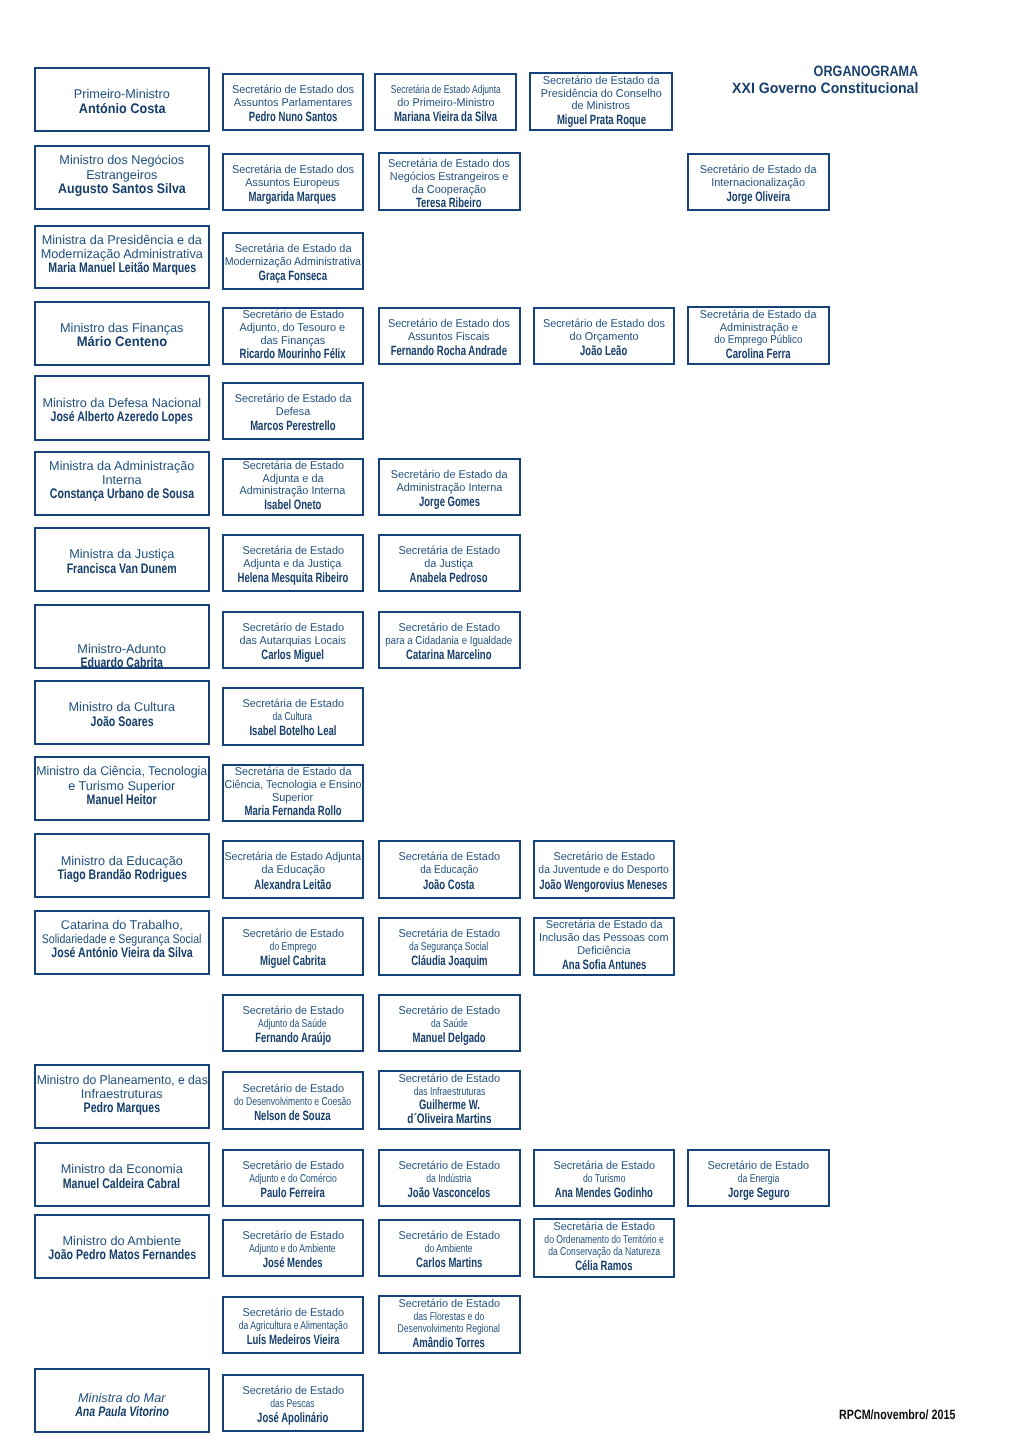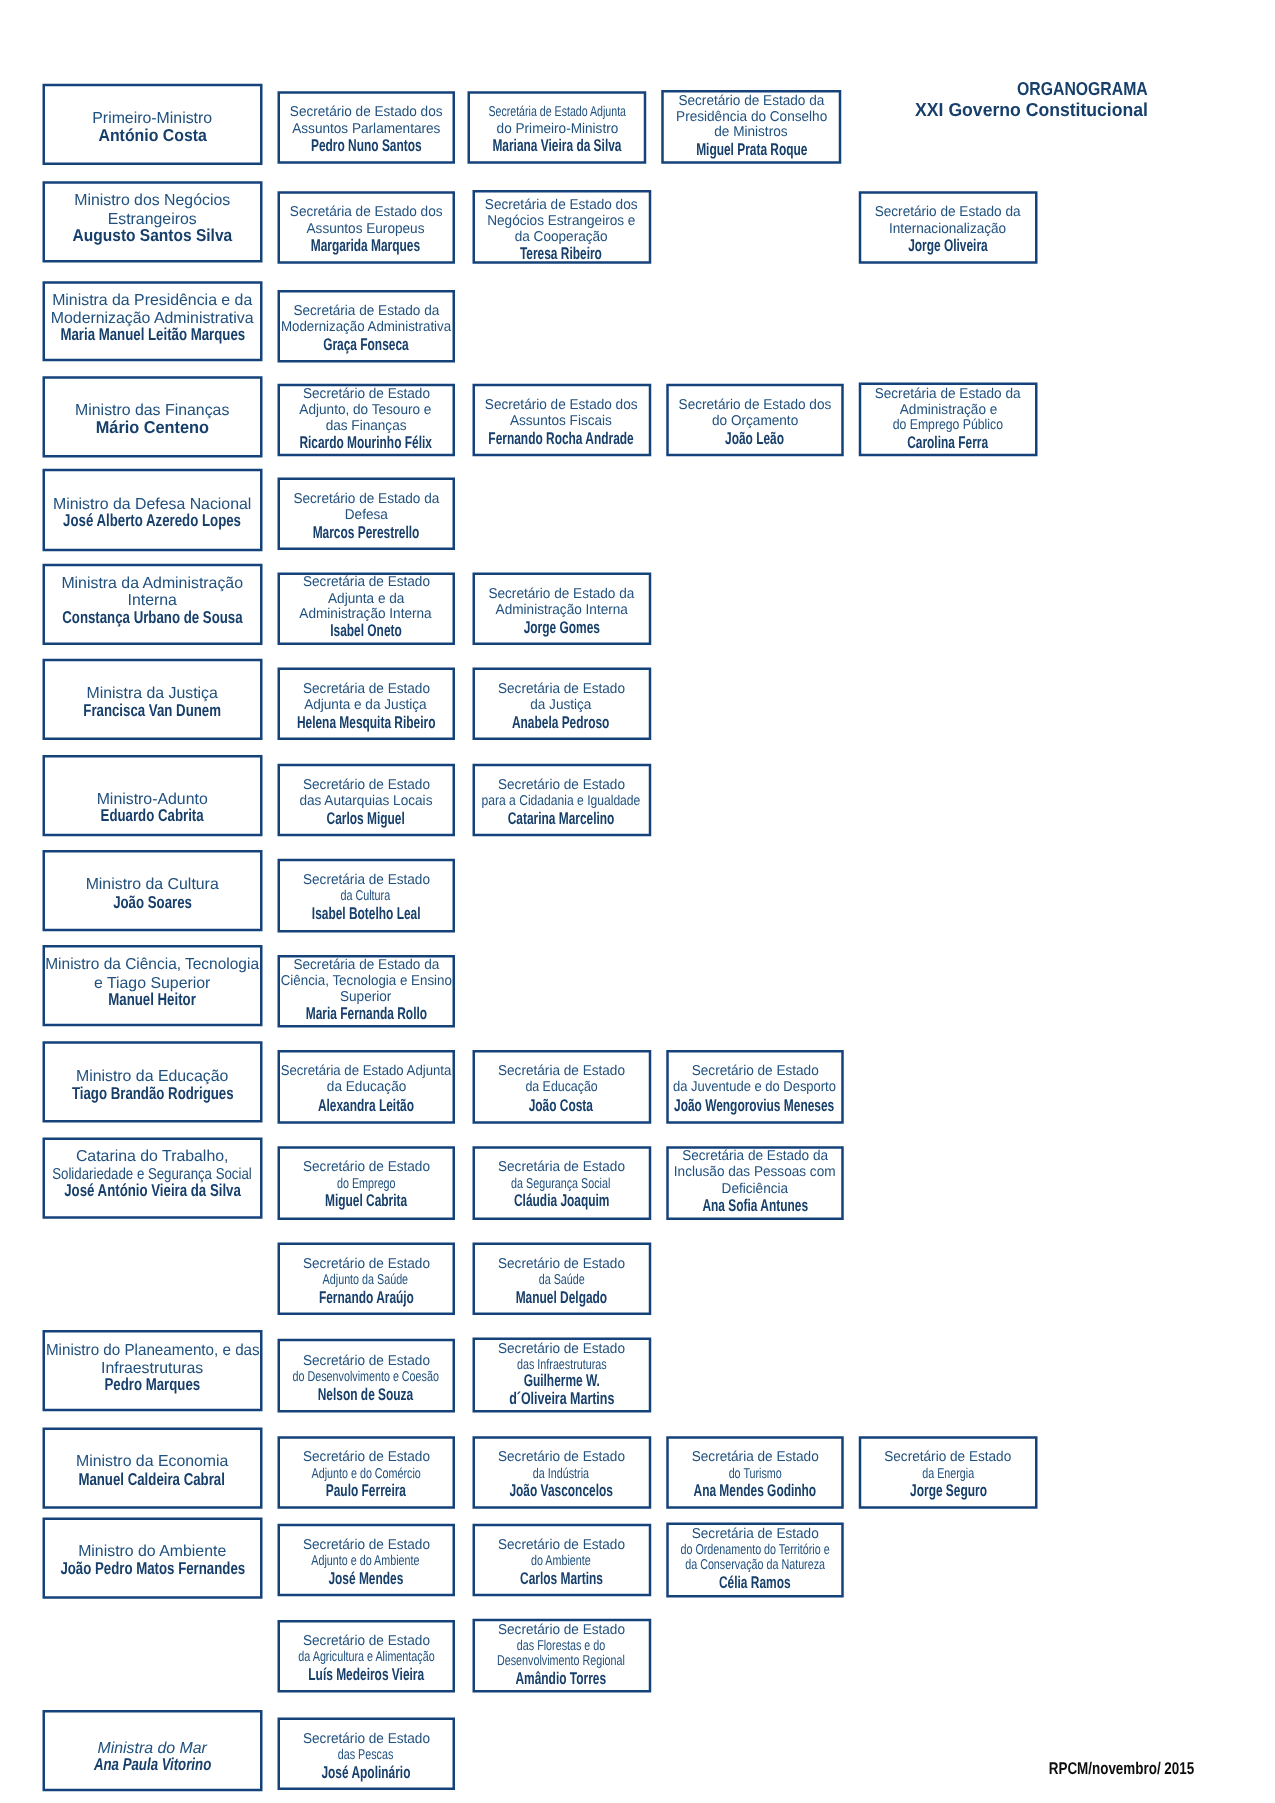--- a/index.html
+++ b/index.html
@@ -189,21 +189,21 @@
   </div>
 </div>
 <div class="box secretary l3" style="left:377.5px;top:533.7px;width:143.0px;height:58.7px;">
   <div class="lines" style="top:2.30px;">
     <span class="title-line" style="transform: scaleX(0.955);">Secretária de Estado</span>
     <span class="title-line" style="transform: scaleX(0.955);">da Justiça</span>
     <span class="name-line" style="transform: scaleX(0.702);">Anabela Pedroso</span>
   </div>
 </div>
 <div class="box minister l2" style="left:34.0px;top:603.6px;width:175.5px;height:65.2px;">
-  <div class="lines" style="top:10px;">
+  <div class="lines" style="top:20px;">
     <span class="title-line">Ministro-Adunto</span>
     <span class="name-line" style="transform: scaleX(0.768);">Eduardo Cabrita</span>
   </div>
 </div>
 <div class="box secretary l3" style="left:222.0px;top:610.6px;width:141.5px;height:58.7px;">
   <div class="lines" style="top:2.30px;">
     <span class="title-line" style="transform: scaleX(0.955);">Secretário de Estado</span>
     <span class="title-line" style="transform: scaleX(0.955);">das Autarquias Locais</span>
     <span class="name-line" style="transform: scaleX(0.702);">Carlos Miguel</span>
   </div>
@@ -224,21 +224,21 @@
 <div class="box secretary l3" style="left:222.0px;top:686.9px;width:141.5px;height:58.7px;">
   <div class="lines" style="top:2.30px;">
     <span class="title-line" style="transform: scaleX(0.955);">Secretária de Estado</span>
     <span class="title-line" style="transform: scaleX(0.755);">da Cultura</span>
     <span class="name-line" style="transform: scaleX(0.702);">Isabel Botelho Leal</span>
   </div>
 </div>
 <div class="box minister l3" style="left:34.0px;top:755.9px;width:175.5px;height:65.2px;">
   <div class="lines" style="top:-2.80px;">
     <span class="title-line" style="transform: scaleX(0.9751);">Ministro da Ciência, Tecnologia</span>
-    <span class="title-line">e Tiago Superior</span>
+    <span class="title-line">e Turismo Superior</span>
     <span class="name-line" style="transform: scaleX(0.768);">Manuel Heitor</span>
   </div>
 </div>
 <div class="box secretary l4" style="left:222.0px;top:763.8px;width:141.5px;height:58.7px;">
   <div class="lines" style="top:-1.00px;">
     <span class="title-line" style="transform: scaleX(0.955);">Secretária de Estado da</span>
     <span class="title-line" style="transform: scaleX(0.9379);">Ciência, Tecnologia e Ensino</span>
     <span class="title-line" style="transform: scaleX(0.955);">Superior</span>
     <span class="name-line" style="transform: scaleX(0.702);">Maria Fernanda Rollo</span>
   </div>

